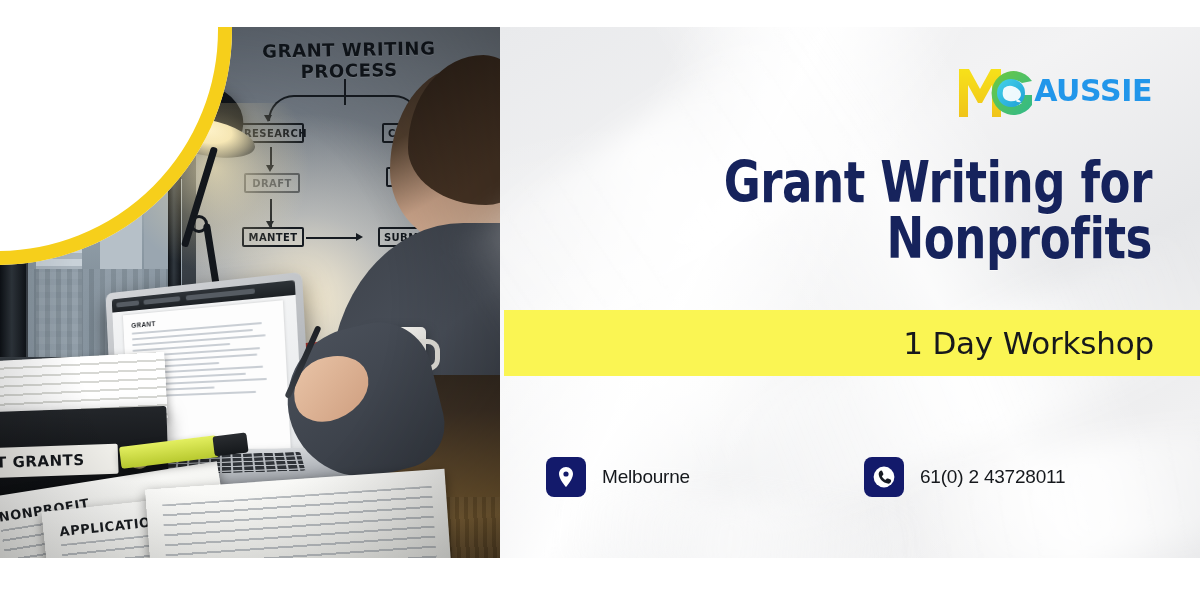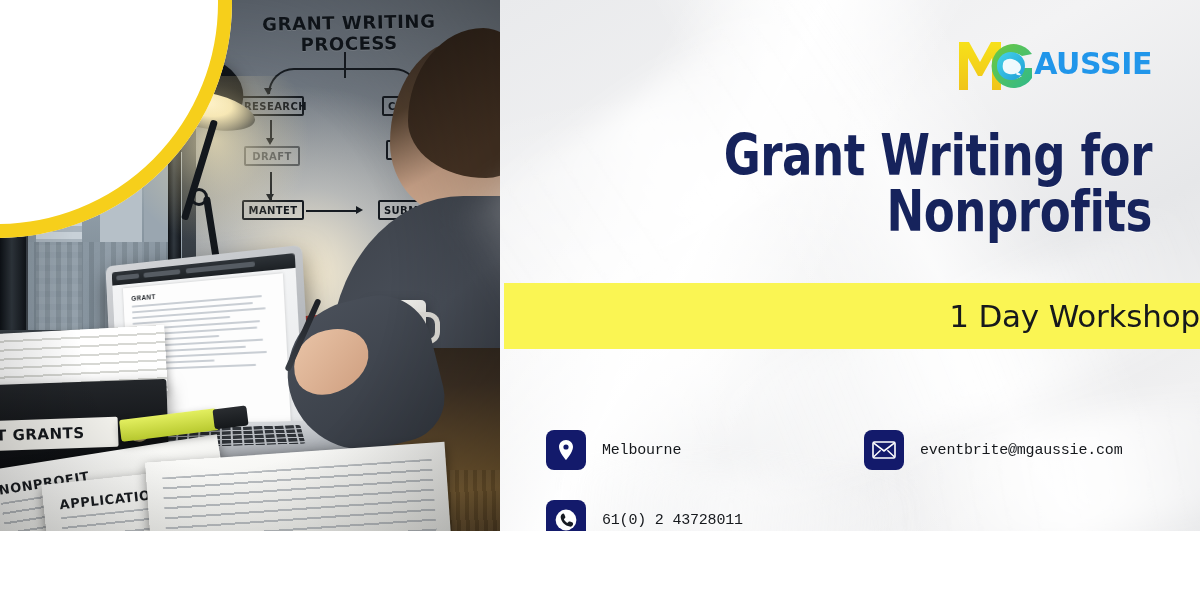--- a/index.html
+++ b/index.html
@@ -5,20 +5,21 @@
   * { margin:0; padding:0; box-sizing:border-box; }
   html,body { width:1200px; height:600px; overflow:hidden; }
   body {
     font-family:"Liberation Sans", sans-serif;
     background:#ffffff;
   }
   #banner {
     position:relative;
     width:1200px; height:531px;
     overflow:hidden;
+    margin-top:27px;
   }
 
   
   .photo-panel {
     position:absolute; left:0; top:0; width:500px; height:600px;
     overflow:hidden;
     background:#15181c;
   }
   
   .win-wall {
@@ -331,41 +332,41 @@
 
   
   .band {
     position:absolute; left:4px; top:283px; width:696px; height:66px;
     background:#faf553;
     display:flex; align-items:center; justify-content:flex-end;
   }
   .band-text {
     font-family:"DejaVu Sans", sans-serif;
     font-size:31px; font-weight:400; color:#16181c;
-    letter-spacing:-0.2px;
+    padding-right:46px; letter-spacing:-0.2px;
   }
 
   
   .info {
     position:absolute; left:46px; top:415px; width:640px;
     display:grid;
     grid-template-columns:318px 322px;
     grid-template-rows:70px 70px;
     align-items:center;
   }
   .info-item { display:flex; align-items:center; gap:16px; }
   .ico {
     width:40px; height:40px; flex:0 0 40px;
     background:#131a6b; border-radius:8px;
     display:flex; align-items:center; justify-content:center;
   }
   .ico svg { display:block; }
   .info-label {
-    font-family:Liberation Mono, monospace;
-    font-size:15px; color:#15181c; letter-spacing:-0.2px;
+    font-family:Liberation Sans, sans-serif;
+    font-size:19px; color:#15181c; letter-spacing:-0.2px;
     white-space:nowrap;
   }
 </style>
 </head>
 <body>
 
 <div id="banner">
 
   <div class="photo-panel">
 
@@ -536,30 +537,20 @@
 
       <div class="info-item">
         <span class="ico">
           <svg width="20" height="22" viewBox="0 0 20 22">
               <path d="M10 1C6.1 1 3 4.1 3 8c0 5.2 7 13 7 13s7-7.8 7-13c0-3.9-3.1-7-7-7zm0 9.6A2.6 2.6 0 1 1 10 5.4a2.6 2.6 0 0 1 0 5.2z" fill="#fff"></path>
             </svg>
         </span>
         <span class="info-label">Melbourne</span>
       </div>
 
-      <div class="info-item">
-        <span class="ico">
-          <svg width="24" height="18" viewBox="0 0 24 18">
-              <rect x="1" y="1" width="22" height="16" rx="1.5" fill="none" stroke="#fff" stroke-width="1.6"></rect>
-              <path d="M1.8 2.2 12 10 22.2 2.2" fill="none" stroke="#fff" stroke-width="1.6"></path>
-              <path d="M1.8 15.8 8.6 9.2M22.2 15.8 15.4 9.2" fill="none" stroke="#fff" stroke-width="1.4"></path>
-            </svg>
-        </span>
-        <span class="info-label">eventbrite@mgaussie.com</span>
-      </div>
 
 
       <div class="info-item">
         <span class="ico">
           <svg width="24" height="24" viewBox="0 0 24 24">
               <circle cx="12" cy="12" r="10.4" fill="#fff"></circle>
               <path d="M9.1 5.6c.7 0 1.1.4 1.4 1.1l.8 2c.2.6.1 1-.3 1.4l-.9.8c-.2.2-.2.4-.1.6.6 1.3 1.9 2.6 3.2 3.3.2.1.5.1.6-.1l.8-.9c.4-.4.8-.5 1.4-.3l2 .8c.7.3 1.1.7 1.1 1.4 0 1.9-1.6 3.2-3.4 2.9-4.6-.7-8.3-4.4-9-9-.3-1.9 1-3.4 2.4-4z" fill="#171b22"></path>
             </svg>
         </span>
         <span class="info-label">61(0) 2 43728011</span>

